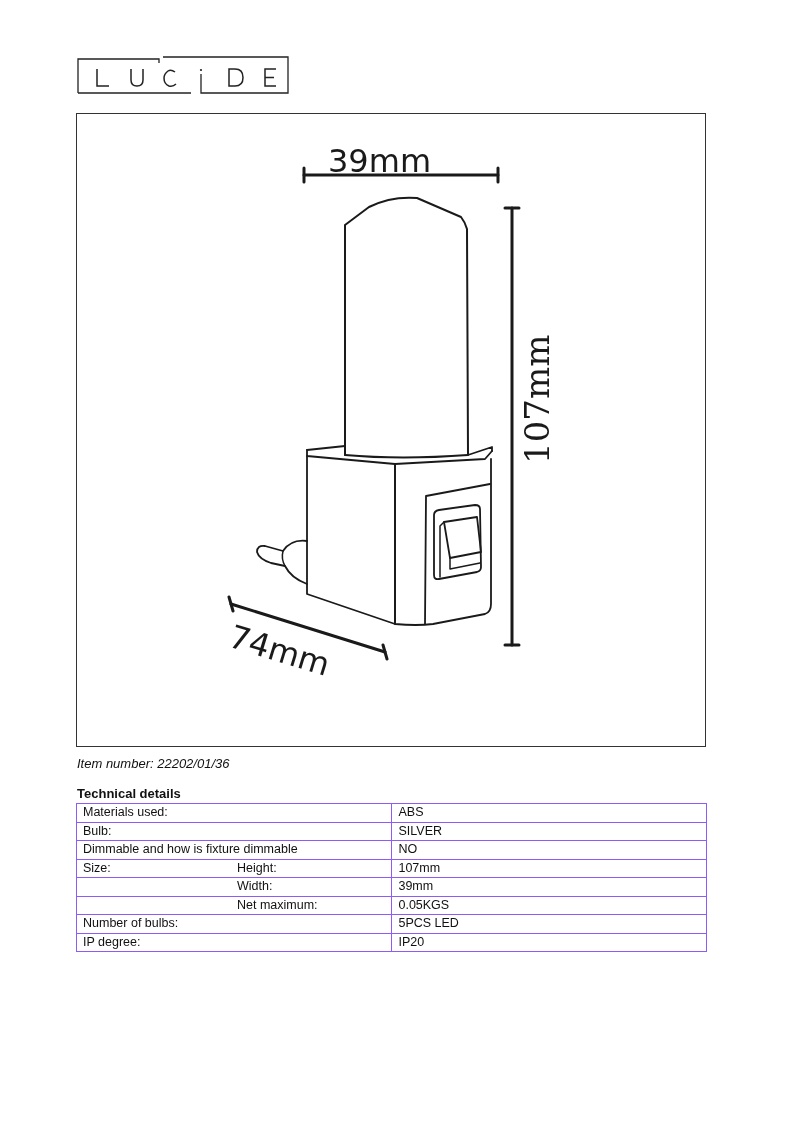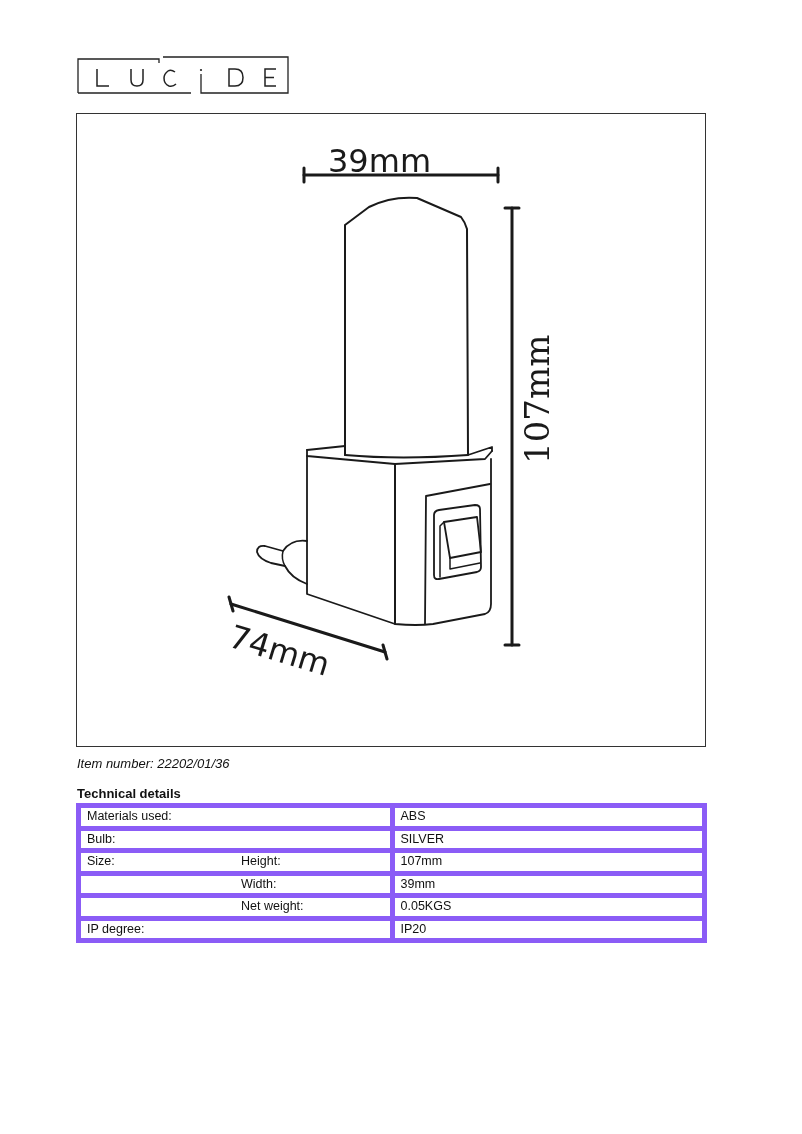--- a/index.html
+++ b/index.html
@@ -11,21 +11,21 @@
 
   .drawing-frame { position: absolute; left: 76px; top: 113px; width: 630px; height: 634px;
                    border: 1px solid #333; box-sizing: border-box; }
   .drawing-frame svg { position: absolute; left: 0; top: 0; }
 
   .item-number { position: absolute; left: 77px; top: 756px; font-size: 13px; font-style: italic; }
   .tech-title { position: absolute; left: 77px; top: 786px; font-size: 13px; font-weight: bold; }
 
   table.specs { position: absolute; left: 76px; top: 803px; width: 631px;
                 border-collapse: collapse; font-size: 12.5px; }
-  table.specs td { border: 5px solid #8b5cf6; height: 17.5px; padding: 0 6px; line-height: 17px;
+  table.specs td { border: 1px solid #8b5cf6; height: 17.5px; padding: 0 6px; line-height: 17px;
                    white-space: nowrap; }
   table.specs td.label { width: 303px; position: relative; }
   table.specs td.value { width: 303px; }
   .sub-label { position: absolute; left: 160px; top: 0; }
 </style>
 </head>
 <body>
 
 <div class="logo">
   <svg width="212" height="38" viewBox="0 0 212 38">
@@ -93,29 +93,37 @@
   <tbody>
     <tr>
       <td class="label"><span>Materials used:</span></td>
       <td class="value">ABS</td>
     </tr>
     <tr>
       <td class="label"><span>Bulb:</span></td>
       <td class="value">SILVER</td>
     </tr>
     <tr>
+      <td class="label"><span>Dimmable and how is fixture dimmable</span></td>
+      <td class="value">NO</td>
+    </tr>
+    <tr>
       <td class="label"><span>Size:</span><span class="sub-label">Height:</span></td>
       <td class="value">107mm</td>
     </tr>
     <tr>
       <td class="label"><span class="sub-label">Width:</span>&nbsp;</td>
       <td class="value">39mm</td>
     </tr>
     <tr>
-      <td class="label"><span class="sub-label">Net weight:</span>&nbsp;</td>
+      <td class="label"><span class="sub-label">Net maximum:</span>&nbsp;</td>
       <td class="value">0.05KGS</td>
+    </tr>
+    <tr>
+      <td class="label"><span>Number of bulbs:</span></td>
+      <td class="value">5PCS LED</td>
     </tr>
     <tr>
       <td class="label"><span>IP degree:</span></td>
       <td class="value">IP20</td>
     </tr>
   </tbody>
 </table>
 
 </body></html>

